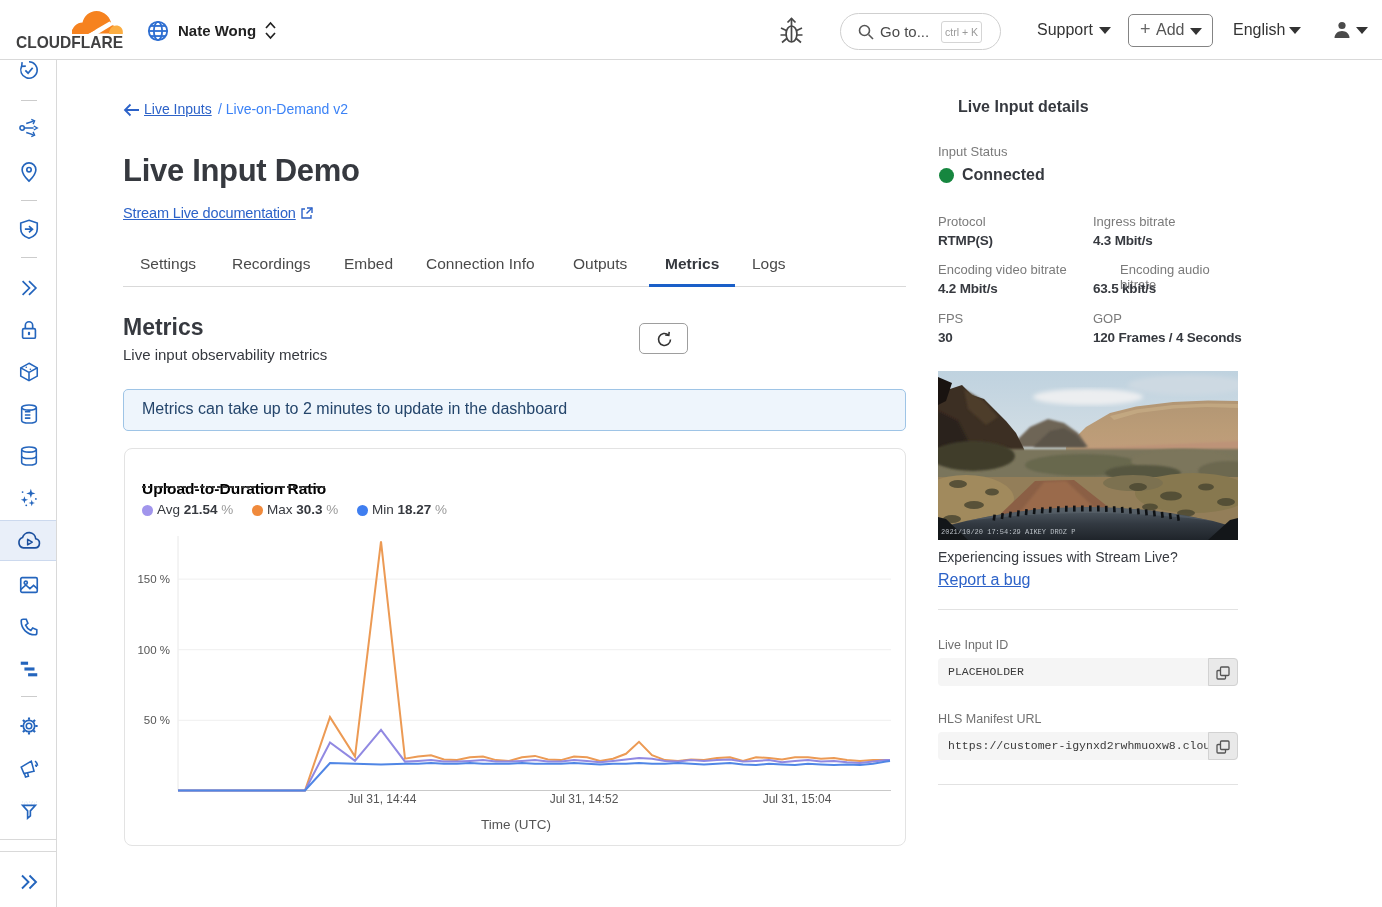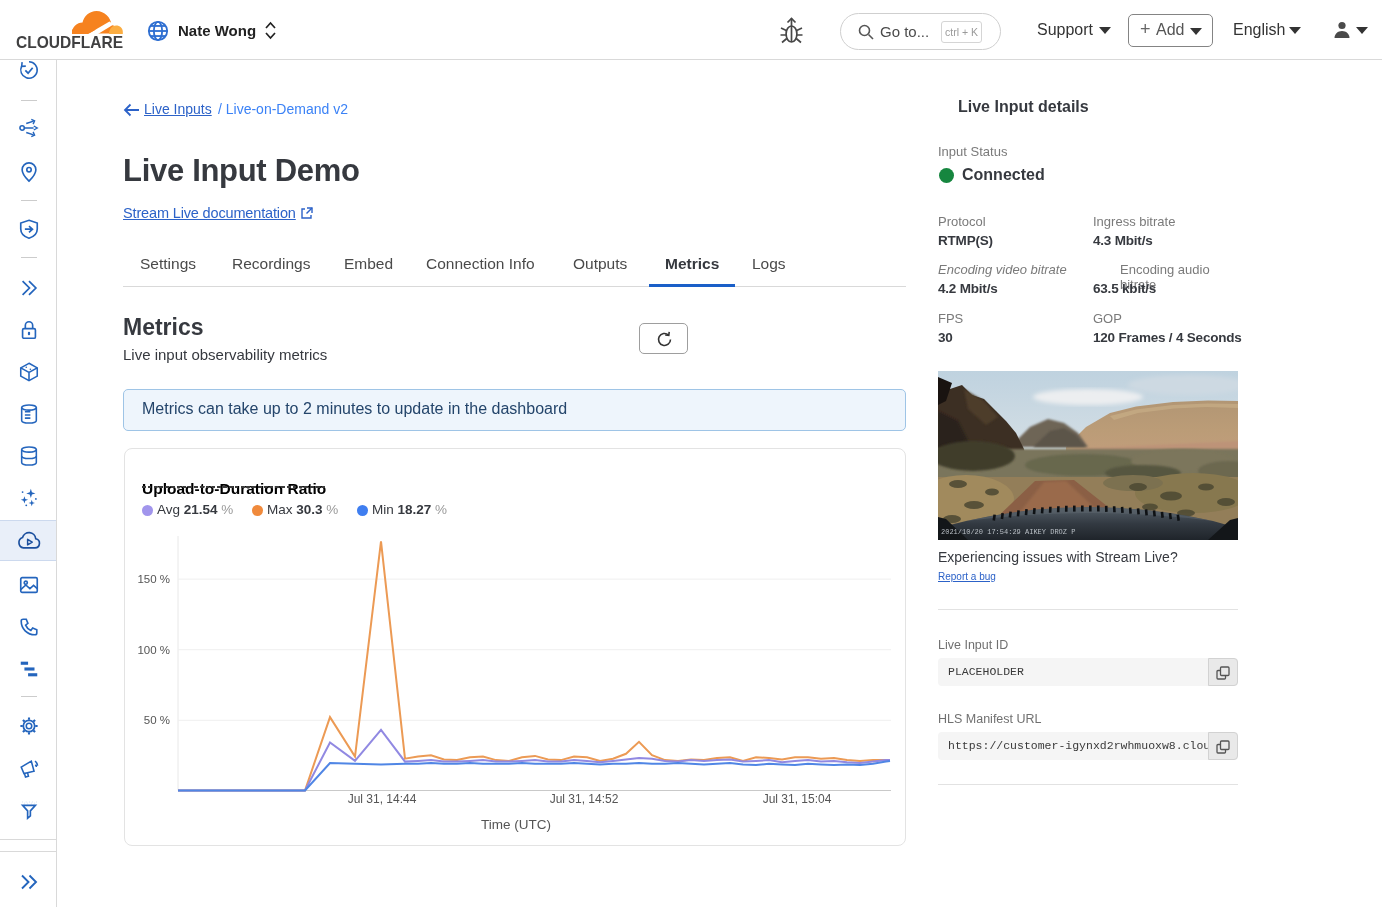--- a/index.html
+++ b/index.html
@@ -252,21 +252,21 @@
   <div class="abs" style="left:0;top:38px;font-size:16px;font-weight:bold;color:#36393f;margin-left:20px;">Live Input details</div>
   <div class="abs lbl" style="left:0;top:84px;">Input Status</div>
   <div class="abs" style="left:1px;top:108px;width:15px;height:15px;border-radius:50%;background:#16863f;"></div>
   <div class="abs" style="left:24px;top:106px;font-size:16px;font-weight:bold;color:#36393f;">Connected</div>
 
   <div class="abs lbl" style="left:0;top:154px;">Protocol</div>
   <div class="abs lbl" style="left:155px;top:154px;">Ingress bitrate</div>
   <div class="abs val" style="left:0;top:173px;">RTMP(S)</div>
   <div class="abs val" style="left:155px;top:173px;">4.3 Mbit/s</div>
 
-  <div class="abs lbl" style="left:0;top:202px;font-style:italic;">Encoding video bitrate</div>
+  <div class="abs lbl" style="left:0;top:202px;">Encoding video bitrate</div>
   <div class="abs lbl" style="left:155px;top:202px;margin-left:27px;">Encoding audio bitrate</div>
   <div class="abs val" style="left:0;top:221px;">4.2 Mbit/s</div>
   <div class="abs val" style="left:155px;top:221px;">63.5 kbit/s</div>
 
   <div class="abs lbl" style="left:0;top:251px;">FPS</div>
   <div class="abs lbl" style="left:155px;top:251px;">GOP</div>
   <div class="abs val" style="left:0;top:270px;">30</div>
   <div class="abs val" style="left:155px;top:270px;">120 Frames / 4 Seconds</div>
 
   <svg class="abs" style="left:0;top:311px;" width="300" height="169" viewBox="0 0 300 169">
@@ -364,21 +364,21 @@
           <rect x="223" y="140.8" width="2.6" height="6" transform="rotate(-7 224 144)"></rect>
       <rect x="231" y="142.2" width="2.6" height="6" transform="rotate(-7 232 145)"></rect>
           <rect x="239" y="143.8" width="2.6" height="6" transform="rotate(-8 240 147)"></rect>
     </g>
     <path d="M0 169 L0 146 L8 148 L30 169 z" fill="#131619"></path>
     <path d="M300 169 L300 147 L292 149 L270 169 z" fill="#131619"></path>
     <text x="3" y="163" font-size="7" fill="#b9bfc5" font-family="Liberation Mono, monospace">2021/10/20 17:54:29 AIKEY DROZ P</text>
   </svg>
 
   <div class="abs" style="left:0;top:489px;font-size:14px;color:#36393f;">Experiencing issues with Stream Live?</div>
-  <div class="abs blue-link" style="left:0;top:511px;font-size:10px;text-decoration:underline;">Report a bug</div>
+  <div class="abs blue-link" style="left:0;top:511px;font-size:16px;text-decoration:underline;">Report a bug</div>
   <div class="abs" style="left:0;top:549px;width:300px;border-top:1px solid #e2e2e2;"></div>
 
   <div class="abs" style="left:0;top:578px;font-size:12.5px;color:#707070;">Live Input ID</div>
   <div class="abs" style="left:0;top:598px;width:300px;height:28px;background:#f5f5f5;border-radius:4px;">
     <div class="abs" style="left:10px;top:7px;font-size:11.5px;color:#3a3a3a;font-family:'Liberation Mono',monospace;">PLACEHOLDER</div>
     <div class="abs" style="left:270px;top:0;width:30px;height:28px;background:#e9e9e9;border:1px solid #d2d2d2;border-radius:0 4px 4px 0;">
       <svg class="abs" style="left:7px;top:7px;" width="14" height="14" viewBox="0 0 14 14" fill="none" stroke="#555" stroke-width="1.3">
         <rect x="4.5" y="1" width="8.5" height="8.5" rx="1"></rect>
         <path d="M9.5 9.5 V12 a1 1 0 0 1 -1 1 H2 a1 1 0 0 1 -1 -1 V5.5 a1 1 0 0 1 1 -1 H4.5"></path>
       </svg>

